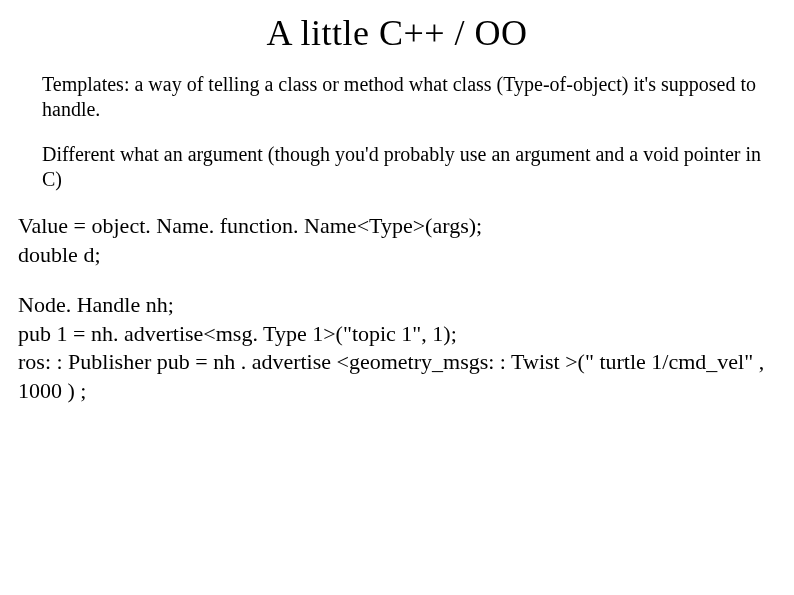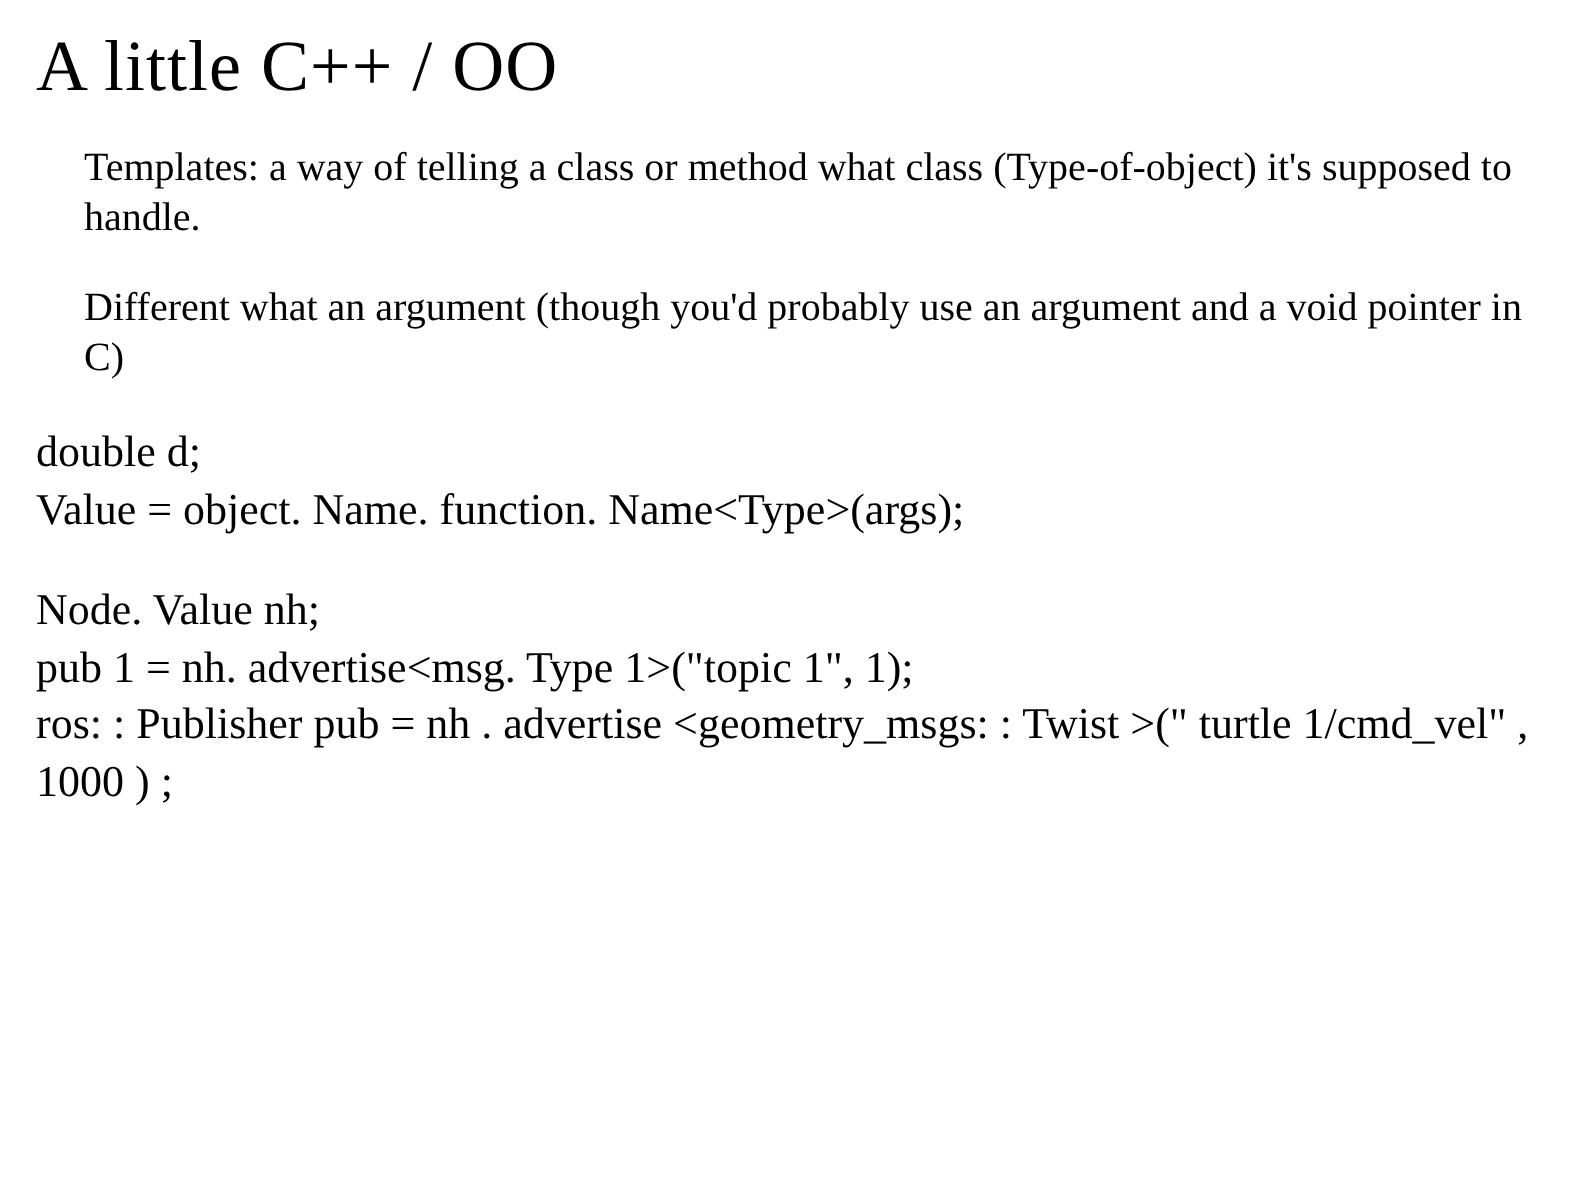--- a/index.html
+++ b/index.html
@@ -10,20 +10,21 @@
     body {
       width: 794px;
       height: 595px;
       background: #ffffff;
       font-family: 'Times New Roman', Times, serif;
       color: #000000;
       padding: 12px 18px;
     }
     .title {
       font-size: 36px;
+      text-align: center;
       font-weight: normal;
       margin-bottom: 18px;
       letter-spacing: 0.5px;
     }
     .para {
       font-size: 20px;
       line-height: 1.25;
       margin-bottom: 20px;
       padding-left: 24px;
       padding-right: 10px;
@@ -41,21 +42,21 @@
 </head>
 <body>
 
 <h1 class="title">A little C++ / OO</h1>
 
 <p class="para">Templates: a way of telling a class or method what class (Type-of-object) it's supposed to handle.</p>
 
 <p class="para">Different what an argument (though you'd probably use an argument and a void pointer in C)</p>
 
 <div class="code-block">
+  <span class="code-line">Value = object. Name. function. Name&lt;Type&gt;(args);</span>
   <span class="code-line">double d;</span>
-  <span class="code-line">Value = object. Name. function. Name&lt;Type&gt;(args);</span>
 </div>
 
 <div class="code-block">
-  <span class="code-line">Node. Value nh;</span>
+  <span class="code-line">Node. Handle nh;</span>
   <span class="code-line">pub 1 = nh. advertise&lt;msg. Type 1&gt;("topic 1", 1);</span>
   <span class="code-line">ros: : Publisher pub = nh . advertise &lt;geometry_msgs: : Twist &gt;(" turtle 1/cmd_vel" , 1000 ) ;</span>
 </div>
 
 </body></html>

